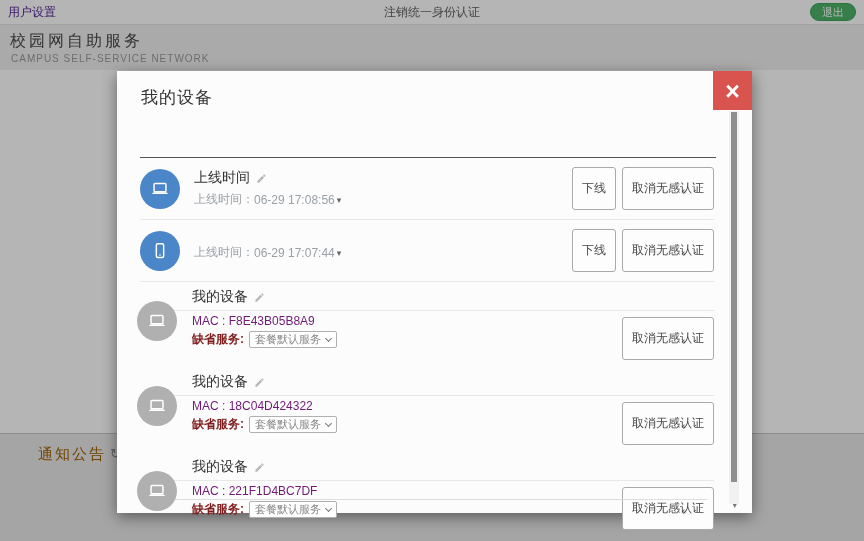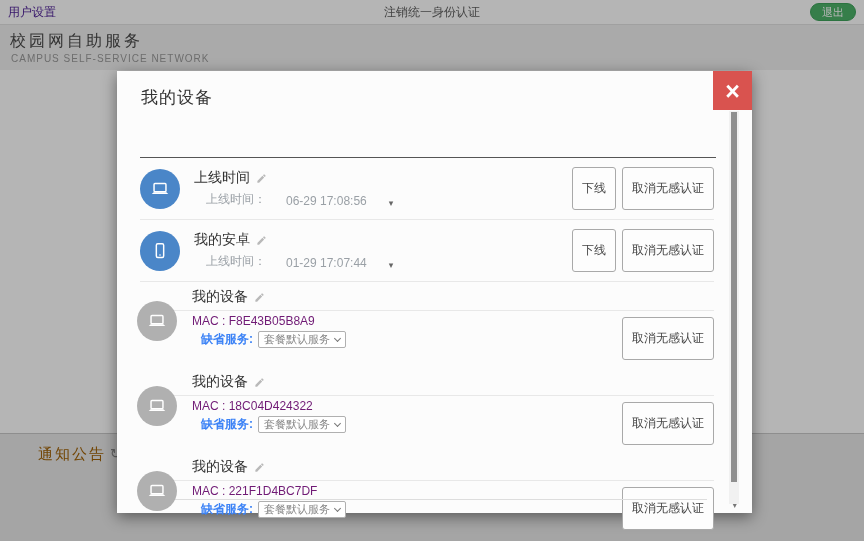--- a/index.html
+++ b/index.html
@@ -67,41 +67,41 @@
 
   
   .row-online { display:flex; align-items:center; padding:10px 0; height:61px; }
   .dev-icon {
     width:40px; height:40px; border-radius:50%; flex:0 0 40px;
     display:flex; align-items:center; justify-content:center;
   }
   .dev-icon.blue { background:#4a86c8; }
   .row-text { margin-left:14px; }
   .dev-name { font-size:14px; color:#333; display:flex; align-items:center; gap:6px; }
-  .dev-meta { margin-top:4px; font-size:12px; color:#9aa0a6; display:flex; align-items:flex-end; gap:20px;margin-left:12px; }
+  .dev-meta { margin-top:4px; font-size:12px; color:#9aa0a6; display:flex; align-items:center; gap:0; }
   .meta-caret { font-size:9px; color:#666; margin-left:2px; }
   .row-actions { margin-left:auto; display:flex; gap:6px; }
   .btn {
     background:#fdfdfd; border:1px solid #a9a9a9; border-radius:3px;
     font-size:12px; color:#444; padding:12px 9px; cursor:pointer; white-space:nowrap;
     font-family:inherit;
   }
 
   
   .row-ext { position:relative; padding-left:52px; }
   .ext-name { font-size:14px; color:#333; padding:6px 0 4px; display:flex; align-items:center; gap:6px; }
   .ext-divider { border-top:1px solid #e8e8e8; margin-left:-52px; }
   .ext-icon {
     position:absolute; left:-3px; top:19px; width:40px; height:40px; border-radius:50%;
     background:#b0b0b0; display:flex; align-items:center; justify-content:center; z-index:2;
   }
   .ext-body { display:flex; justify-content:space-between; align-items:flex-start; padding:3px 0 7px; }
   .ext-mac { font-size:12px; color:#701a75; line-height:15px; }
   .ext-service { margin-top:2px; display:flex; align-items:center; gap:5px; }
-  .ext-service-label { font-size:12px; font-weight:bold; color:#3b82f6;margin-left:9px; }
+  .ext-service-label { font-size:12px; font-weight:bold; color:#7f1d1d; }
   .service-select {
     display:inline-flex; align-items:center; gap:5px;
     border:1px solid #b0b0b0; border-radius:2px; background:#fff;
     font-size:11px; color:#888; padding:1px 5px; height:17px; cursor:pointer;
   }
   .chev {
     width:5px; height:5px; border-right:1px solid #777; border-bottom:1px solid #777;
     transform:rotate(45deg); margin-top:-2px;
   }
   .ext-body .btn { margin-top:3px; }
@@ -177,29 +177,23 @@
     <div class="row-divider"></div>
 
     <div class="row-online">
       <div class="dev-icon blue">
         <svg width="22" height="22" viewBox="0 0 24 24">
           <rect x="8" y="4" width="8" height="15" rx="1.6" fill="none" stroke="#ffffff" stroke-width="1.6"></rect>
           <circle cx="12" cy="16.4" r="0.9" fill="#ffffff"></circle>
         </svg>
       </div>
       <div class="row-text">
-        <div class="dev-name">
-          <span>我的安卓</span>
-          <svg class="pencil-svg" width="11" height="11" viewBox="0 0 24 24">
-              <path d="M3 17.25V21h3.75L17.8 9.94l-3.75-3.75L3 17.25zM20.7 7.04a1 1 0 0 0 0-1.41l-2.34-2.34a1 1 0 0 0-1.41 0l-1.83 1.83 3.75 3.75 1.83-1.83z" fill="#b9b9b9"></path>
-            </svg>
-        </div>
         <div class="dev-meta">
           <span>上线时间：</span>
-          <span>01-29 17:07:44</span>
+          <span>06-29 17:07:44</span>
           <span class="meta-caret">▾</span>
         </div>
       </div>
       <div class="row-actions">
         <button class="btn">下线</button>
         <button class="btn">取消无感认证</button>
       </div>
     </div>
 
     <div class="row-divider"></div>

